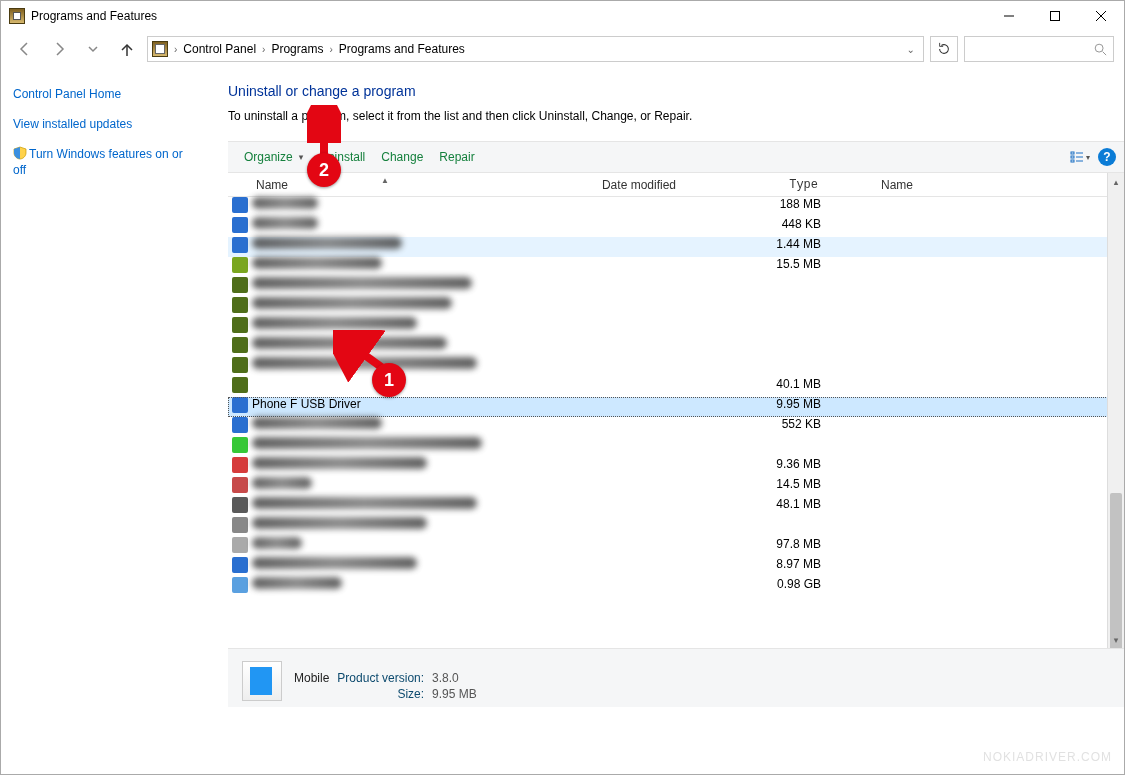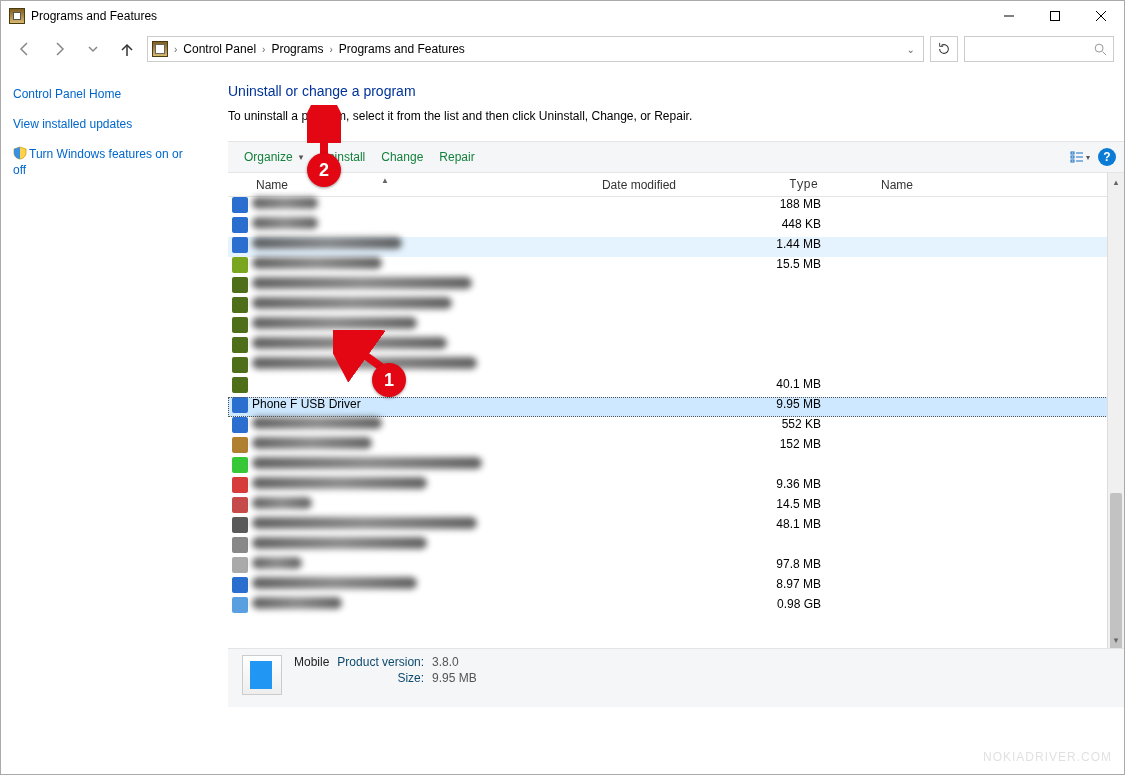--- a/index.html
+++ b/index.html
@@ -67,21 +67,21 @@
   .row .sizecell{position:absolute; right:297px; width:75px; text-align:right; padding-right:6px;}
   .row.sel { background:#cde8ff; outline:1px dotted #555; outline-offset:-1px;}
   .row.hover { background:#e5f3ff; }
 
   
   .vscroll{position:absolute;right:0;top:0;bottom:0;width:17px;background:#f0f0f0;border-left:1px solid #ddd;}
   .vscroll .arrow{height:17px;display:flex;align-items:center;justify-content:center;color:#666;font-size:9px;}
   .vscroll .thumb{position:absolute;right:2px;left:2px;top:320px;height:170px;background:#c2c2c2;border-radius:2px;}
 
   
-  .details { height:58px; background:#f5f6f7; display:flex; align-items:flex-start; padding:6px 14px; gap:12px;}
+  .details { height:58px; background:#f5f6f7; display:flex; align-items:flex-end; padding:6px 14px; gap:12px;}
   .details .thumb { width:40px; height:40px; background:linear-gradient(#fff,#eee); border:1px solid #ccc; position:relative;}
   .details .thumb::after{content:"";position:absolute;left:7px;top:5px;width:22px;height:28px;background:#2196f3;}
   .details .meta { display:grid; grid-template-columns:auto auto auto; column-gap:8px; row-gap:2px; align-items:center;}
   .details .title{font-size:12px;color:#222;font-weight:normal;}
   .details .lbl{color:#0c4a6e;text-align:right;}
   .details .val{color:#555;}
 
   
   .anno-circle{position:absolute;width:34px;height:34px;border-radius:50%;background:#e30613;color:#fff;display:flex;align-items:center;justify-content:center;font-size:18px;font-weight:bold;box-shadow:0 1px 3px rgba(0,0,0,.4);pointer-events:none;}
   .anno-arrow{position:absolute;pointer-events:none;}
@@ -257,25 +257,20 @@
             <div class="icon" style="background: rgb(42, 111, 208);"></div>
             <span class="name-text">Phone F USB Driver</span>
             <div class="sizecell">9.95 MB</div>
           </div>
           <div class="row">
             <div class="icon" style="background: rgb(42, 111, 208);"></div>
             <div class="blur-name" style="width: 130px; background: linear-gradient(90deg, rgb(68, 68, 68), rgb(119, 119, 119), rgb(68, 68, 68));"></div>
             <div class="sizecell">552 KB</div>
           </div>
           <div class="row">
-            <div class="icon" style="background: rgb(176, 128, 48);"></div>
-            <div class="blur-name" style="width: 120px; background: linear-gradient(90deg, rgb(68, 68, 68), rgb(119, 119, 119), rgb(68, 68, 68));"></div>
-            <div class="sizecell">152 MB</div>
-          </div>
-          <div class="row">
             <div class="icon" style="background: rgb(55, 200, 55);"></div>
             <div class="blur-name" style="width: 230px; background: linear-gradient(90deg, rgb(68, 68, 68), rgb(119, 119, 119), rgb(68, 68, 68));"></div>
             <div class="sizecell"></div>
           </div>
           <div class="row">
             <div class="icon" style="background: rgb(214, 60, 60);"></div>
             <div class="blur-name" style="width: 175px; background: linear-gradient(90deg, rgb(68, 68, 68), rgb(119, 119, 119), rgb(68, 68, 68));"></div>
             <div class="sizecell">9.36 MB</div>
           </div>
           <div class="row">

